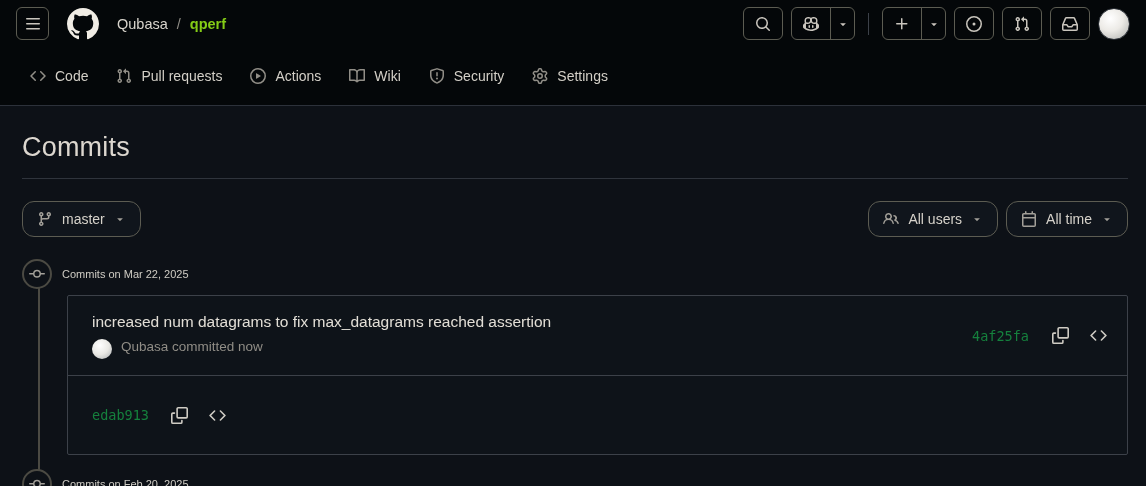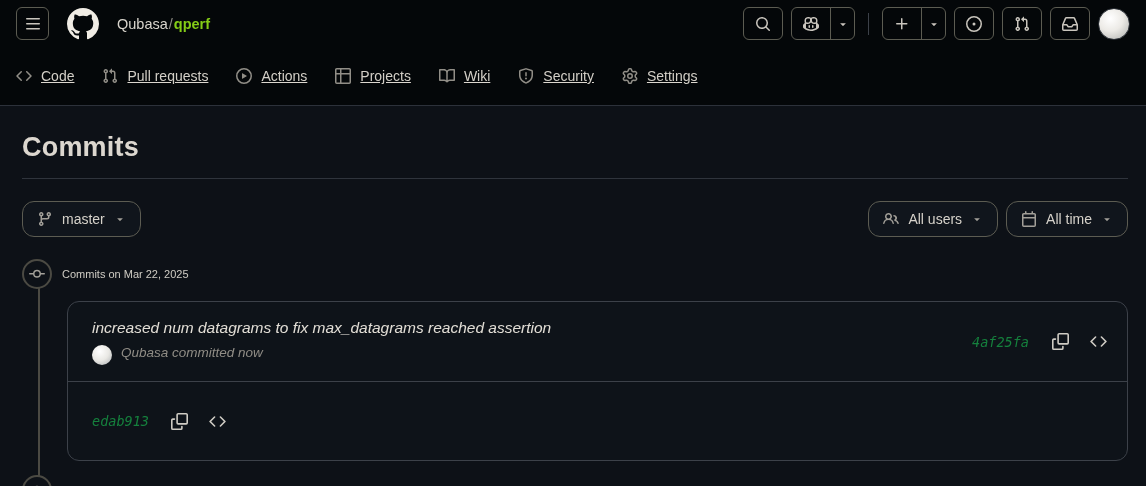--- a/index.html
+++ b/index.html
@@ -20,21 +20,21 @@
     display:flex; align-items:center; gap:18px; padding:0 16px;
   }
   .hdr-iconbtn {
     height:33px; min-width:40px; padding:0 10px;
     display:flex; align-items:center; justify-content:center;
     background:transparent; border:1px solid #5c5c52; border-radius:6px;
     color:#c9c5bd; cursor:pointer;
   }
   .hamburger { min-width:33px; width:33px; padding:0; }
   .gh-logo { width:32px; height:32px; color:#f0ece4; }
-  .breadcrumb { display:flex; align-items:center; gap:1px; font-size:14.5px; }
+  .breadcrumb { display:flex; align-items:center; gap:9px; font-size:14.5px; }
   .crumb-owner { color:#d9d5cd; cursor:pointer; }
   .crumb-sep { color:#8f8c85; }
   .crumb-repo { color:#84cc16; font-weight:700; cursor:pointer; }
   .hdr-right { margin-left:auto; display:flex; align-items:center; gap:8px; }
   .split-btn { display:flex; align-items:stretch; height:33px;
     border:1px solid #5c5c52; border-radius:6px; overflow:hidden; }
   .split-main { display:flex; align-items:center; justify-content:center;
     padding:0 11px; color:#c9c5bd; cursor:pointer; background:transparent; border:none; }
   .split-caret { display:flex; align-items:center; justify-content:center;
     width:24px; border-left:1px solid #5c5c52; color:#c9c5bd; cursor:pointer;
@@ -42,33 +42,33 @@
   .hdr-divider { width:1px; height:22px; background:#3c4149; margin:0 5px; }
   .avatar {
     width:32px; height:32px; border-radius:50%; cursor:pointer;
     background:radial-gradient(circle at 38% 32%, #ffffff 0%, #eceae6 45%, #c9c9c6 75%, #8e9297 100%);
     border:1px solid #2a2f36;
   }
 
   
   .repo-nav {
     height:59px; background:#040709; border-bottom:1px solid #2c313a;
-    display:flex; align-items:center; padding:0 2px;text-decoration:underline;
+    display:flex; align-items:center; padding:0 16px;
   }
   .tab {
     display:flex; align-items:center; gap:9px;
     padding:0 8px; margin:0 6px; height:100%;
     color:#d3cfc7; font-size:14px; cursor:pointer;
   }
   .tab .oct { color:#918e87; }
 
   
   .main { padding:0 18px 0 22px; }
   .page-title {
-    margin:26px 0 0 0; font-size:27px; font-weight:700;
+    margin:26px 0 0 0; font-size:27px; font-weight:400;
     color:#dcd7cf; letter-spacing:.2px;
   }
   .title-rule { border:none; border-top:1px solid #2f343c; margin:15px 0 0 0; }
 
   .controls { margin-top:22px; display:flex; justify-content:space-between; align-items:center; }
   .btn {
     height:36px; display:inline-flex; align-items:center; gap:9px;
     padding:0 14px; background:#10151c;
     border:1px solid #5c5c52; border-radius:12px;
     color:#d6d2ca; font-size:14px; font-weight:500; cursor:pointer;
@@ -87,23 +87,23 @@
   .tl-group-header { display:flex; align-items:center; height:34px; position:relative; }
   .tl-icon {
     width:30px; height:30px; border:2px solid #4b4a43; border-radius:50%;
     background:#0d1117; color:#a3a099; position:relative; z-index:1;
     display:flex; align-items:center; justify-content:center; flex:none;
   }
   .tl-date { margin-left:10px; font-size:11px; color:#cfccc4; }
   .tl-group + .tl-group { margin-top:12px; }
 
   .commit-card {
-    margin-left:45px; margin-top:10px;
-    border:1px solid #3c4149; border-radius:12px; background:#0e1319;
-    position:relative; z-index:1;font-style:italic;
+    margin-left:45px; margin-top:4px;
+    border:1px solid #3c4149; border-radius:2px; background:#0e1319;
+    position:relative; z-index:1;
   }
   .commit-row {
     height:79px; display:flex; align-items:center; justify-content:space-between;
     padding:0 14px 0 24px;
   }
   .commit-row + .commit-row { border-top:1px solid #3c4149; }
   .commit-main { display:flex; flex-direction:column; gap:8px; min-width:0; }
   .commit-title { font-size:15.5px; font-weight:500; color:#e2ded6; cursor:pointer; }
   .commit-meta { display:flex; gap:9px; font-size:13.5px; color:#908d86; }
   .avatar-sm {
@@ -237,28 +237,20 @@
       </span>
     <span>Pull requests</span>
   </div>
   <div class="tab">
     <span>
         <svg class="oct" viewBox="0 0 16 16">
           <path d="M8 0a8 8 0 1 1 0 16A8 8 0 0 1 8 0ZM1.5 8a6.5 6.5 0 1 0 13 0 6.5 6.5 0 0 0-13 0Zm4.879-2.773 4.264 2.559a.25.25 0 0 1 0 .428l-4.264 2.559A.25.25 0 0 1 6 10.559V5.442a.25.25 0 0 1 .379-.215Z"></path>
         </svg>
       </span>
     <span>Actions</span>
-  </div>
-  <div class="tab">
-    <span>
-        <svg class="oct" viewBox="0 0 16 16">
-          <path d="M0 1.75C0 .784.784 0 1.75 0h12.5C15.216 0 16 .784 16 1.75v12.5A1.75 1.75 0 0 1 14.25 16H1.75A1.75 1.75 0 0 1 0 14.25ZM6.5 6.5v8h7.75a.25.25 0 0 0 .25-.25V6.5Zm8-1.5V1.75a.25.25 0 0 0-.25-.25H6.5V5Zm-9.5 0V1.5H1.75a.25.25 0 0 0-.25.25V5Zm-3.5 1.5v7.75c0 .138.112.25.25.25H5v-8Z"></path>
-        </svg>
-      </span>
-    <span>Projects</span>
   </div>
   <div class="tab">
     <span>
         <svg class="oct" viewBox="0 0 16 16">
           <path d="M0 1.75A.75.75 0 0 1 .75 1h4.253c1.227 0 2.317.59 3 1.501A3.743 3.743 0 0 1 11.006 1h4.245a.75.75 0 0 1 .75.75v10.5a.75.75 0 0 1-.75.75h-4.507a2.25 2.25 0 0 0-1.591.659l-.622.621a.75.75 0 0 1-1.06 0l-.622-.621A2.25 2.25 0 0 0 5.258 13H.75a.75.75 0 0 1-.75-.75Zm7.251 10.324.004-5.073-.002-2.253A2.25 2.25 0 0 0 5.003 2.5H1.5v9h3.757a3.75 3.75 0 0 1 1.994.574ZM8.755 4.75l-.004 7.322a3.752 3.752 0 0 1 1.992-.572H14.5v-9h-3.495a2.25 2.25 0 0 0-2.25 2.25Z"></path>
         </svg>
       </span>
     <span>Wiki</span>
   </div>
   <div class="tab">

